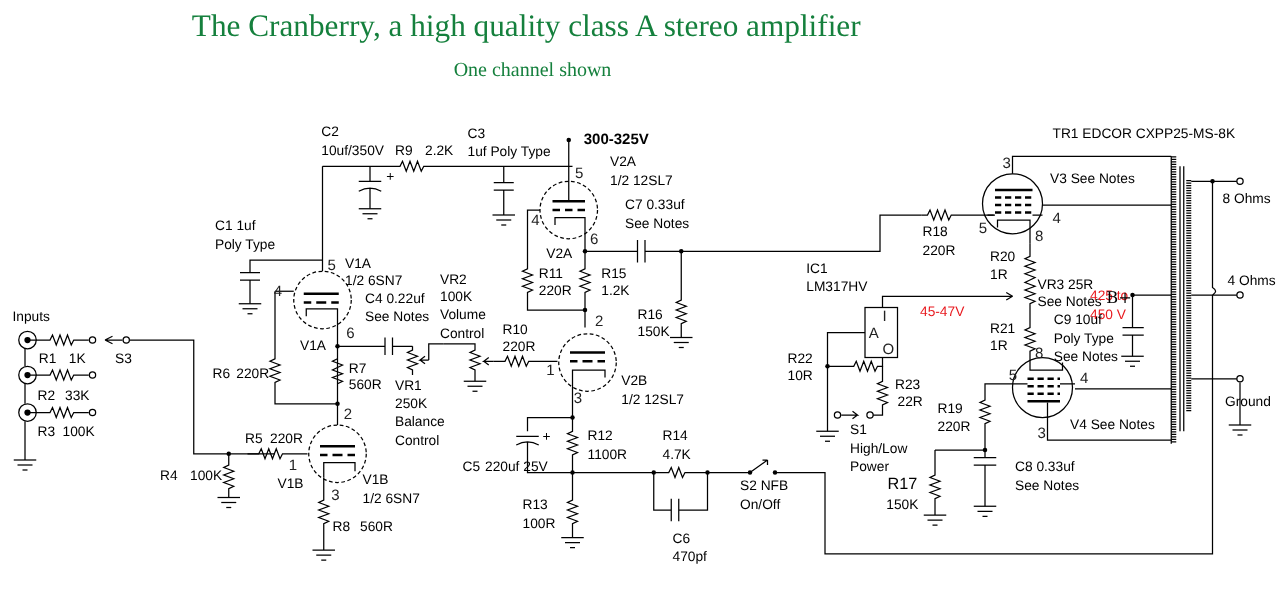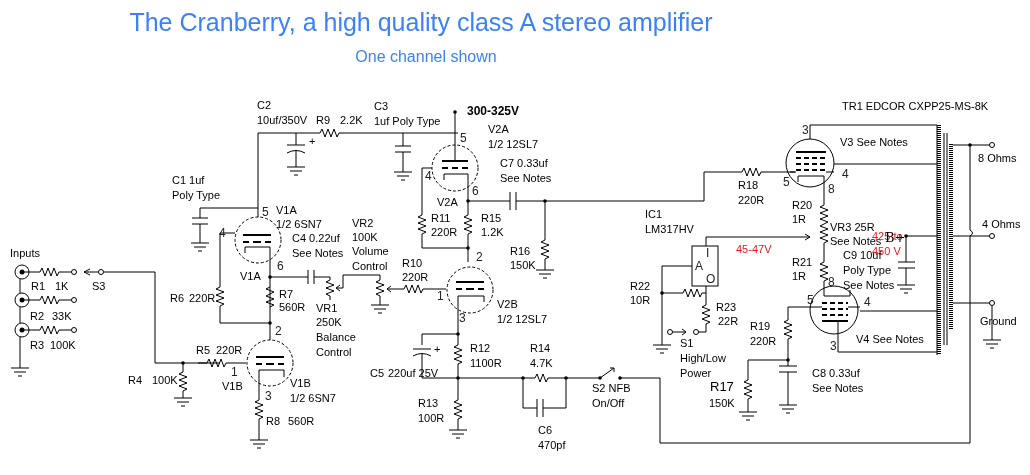--- a/index.html
+++ b/index.html
@@ -1,17 +1,17 @@
 <!DOCTYPE html>
 <html><head>
 <meta charset="utf-8">
 <style>
   html, body { margin: 0; padding: 0; background: #ffffff; }
   body { width: 1030px; height: 475px; position: relative; overflow: hidden; }
-  .title { position: absolute; left: 0; width: 842px; text-align: center; font-family: Liberation Sans, sans-serif; color: #3b82f6; }
+  .title { position: absolute; left: 0; width: 842px; text-align: center; font-family: Liberation Serif, serif; color: #15803d; }
   #main-title { top: 8px; font-size: 25px; left: 0; }
   #sub-title { top: 48px; font-size: 16px; left: 5px; }
   svg { position: absolute; left: 0; top: 0; }
   svg text { font-family: "Liberation Sans", sans-serif; font-size: 11px; fill: #000; }
   svg text.pin { font-size: 12px; fill: #222; }
   svg text.red { fill: #e8191e; }
   svg text.bold { font-size: 12px; font-weight: bold; }
   svg text.big { font-size: 13px; }
   .w { stroke: #000; stroke-width: 1; fill: none; }
   .tube { stroke: #000; stroke-width: 1; fill: none; stroke-dasharray: 3 2; }

